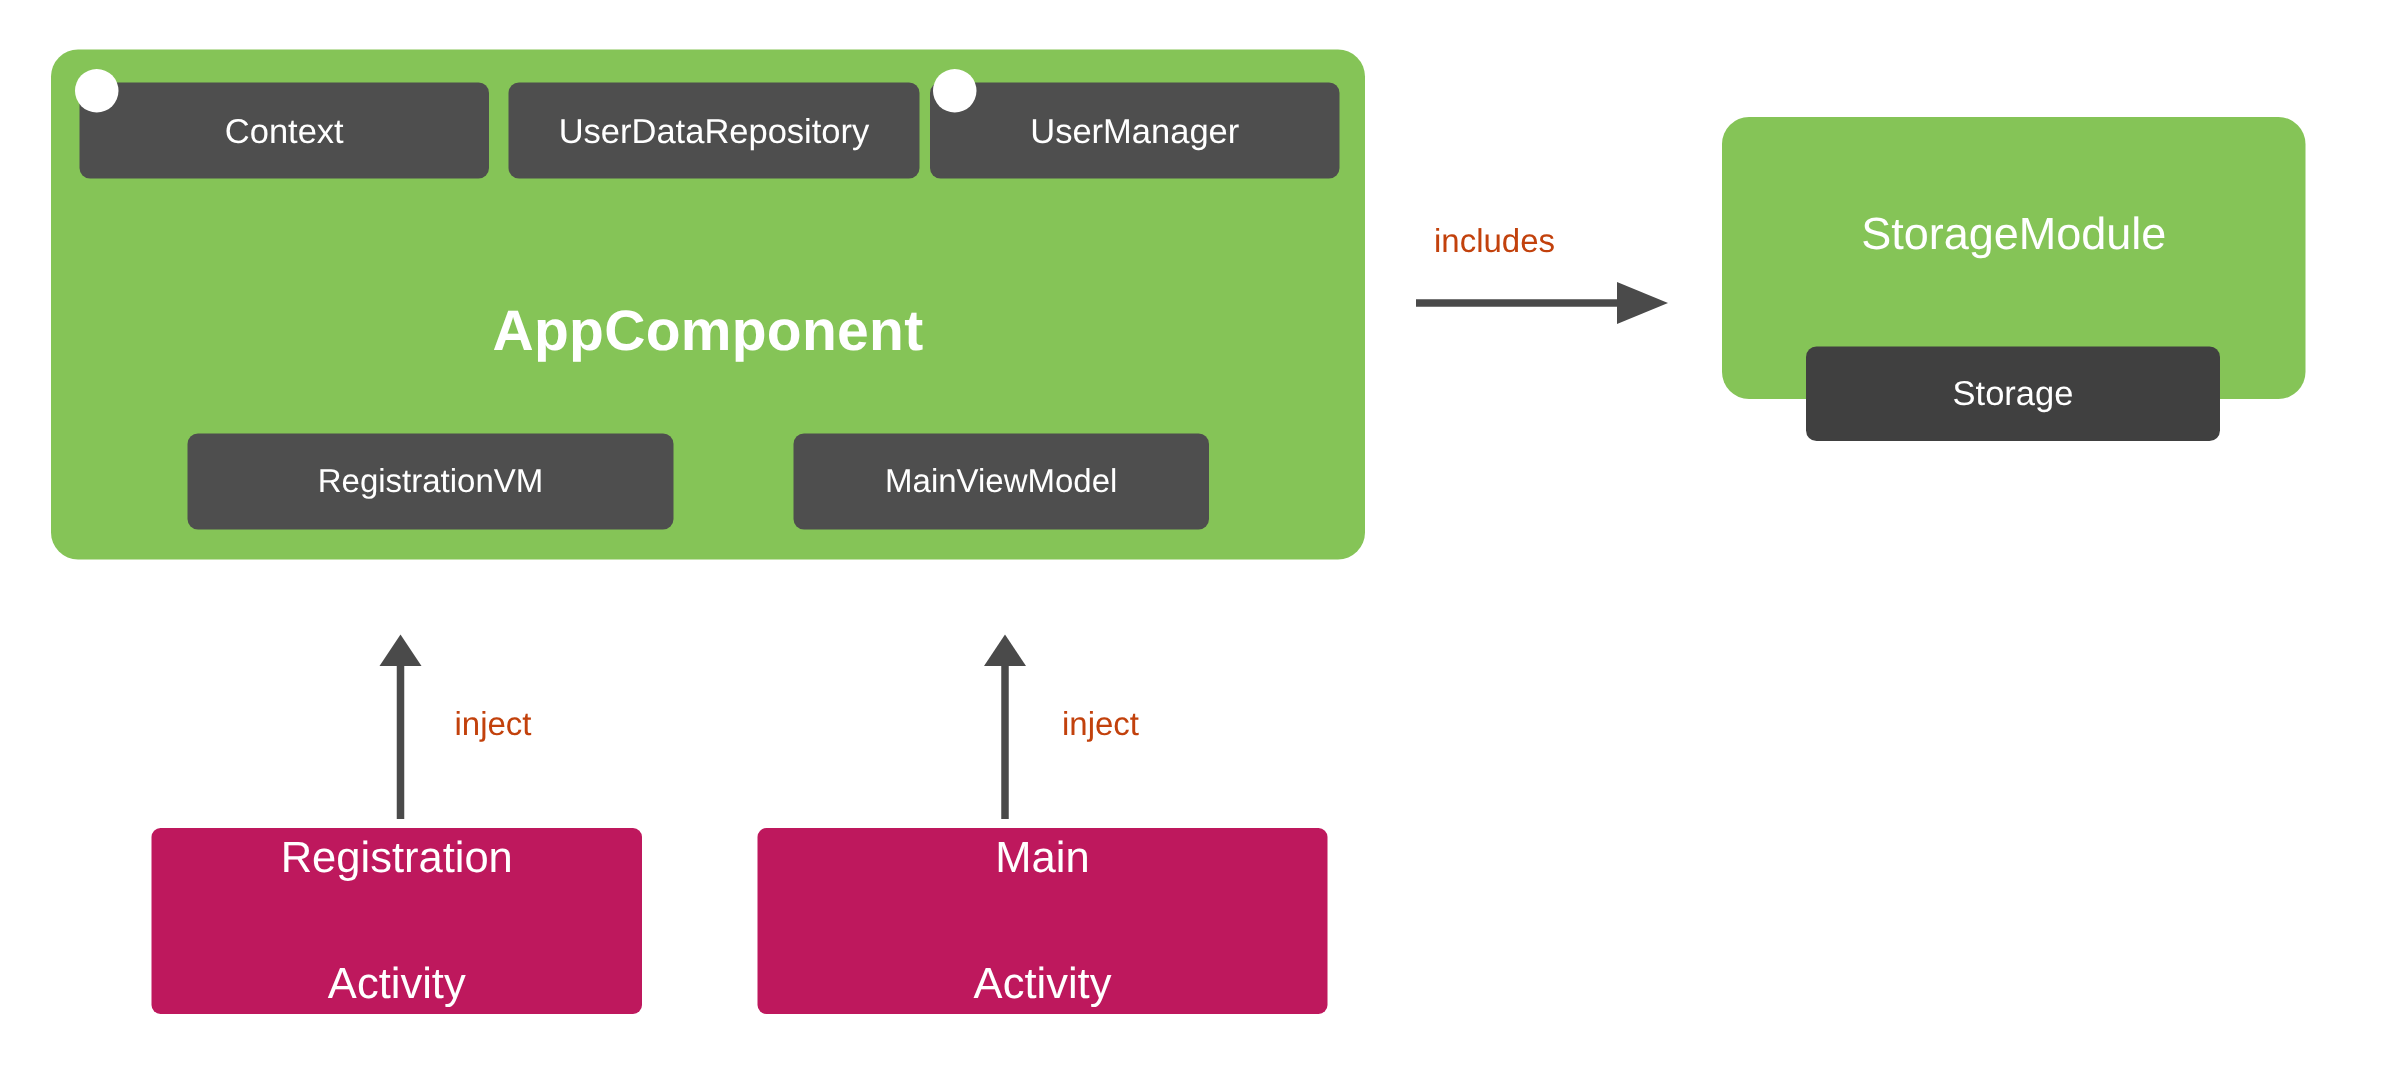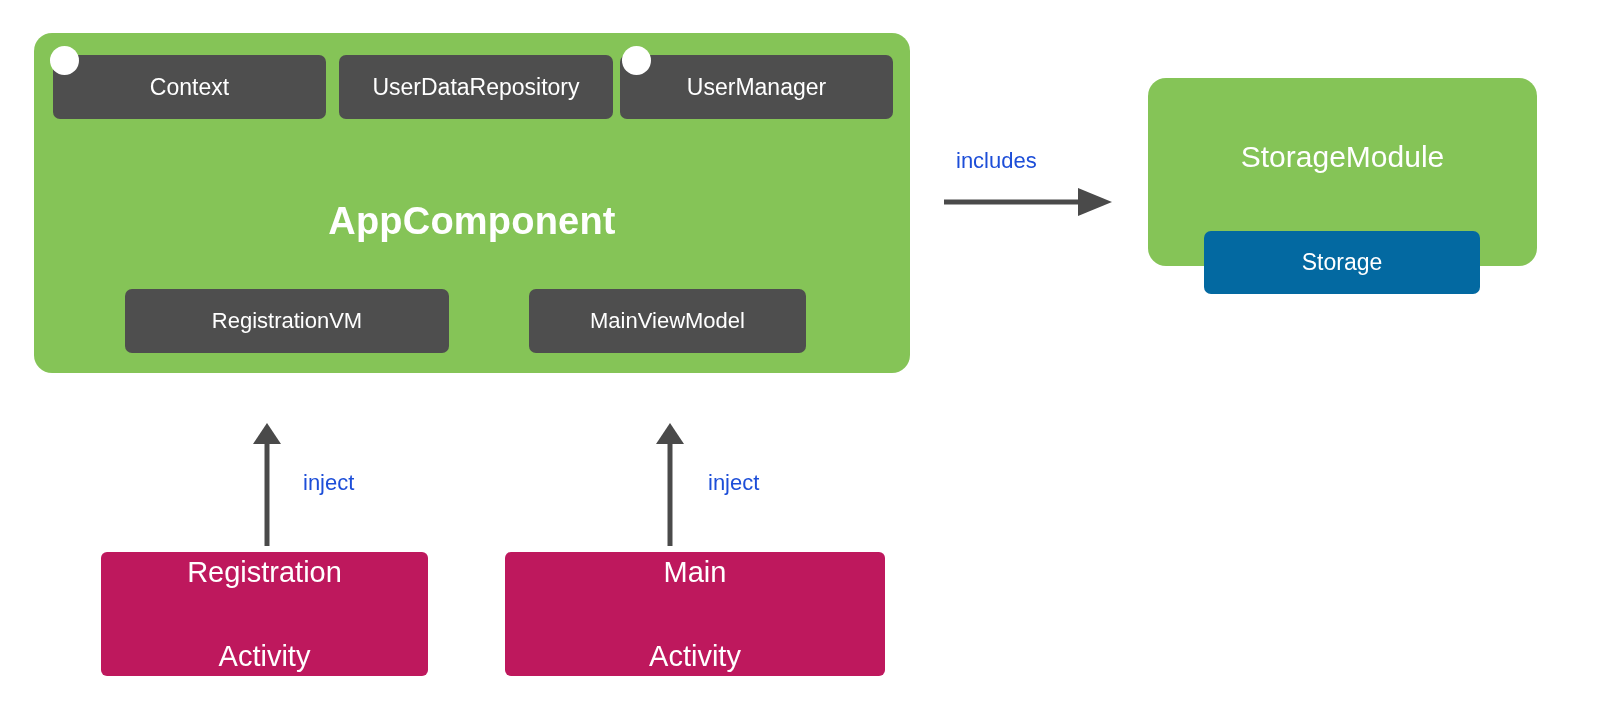--- a/index.html
+++ b/index.html
@@ -115,21 +115,21 @@
     font-size: 30px;
     color: #ffffff;
   }
   #storage-box {
     position: absolute;
     left: 56px;
     top: 153px;
     width: 276px;
     height: 63px;
     border-radius: 7px;
-    background: #0369a1;
+    background: #404040;
     color: #ffffff;
     display: flex;
     align-items: center;
     justify-content: center;
     font-size: 23px;
   }
 
   
   .activity {
     position: absolute;
@@ -144,21 +144,21 @@
     line-height: 40px;
   }
   #activity-registration { left: 101px; top: 552px; width: 327px; height: 124px; }
   #activity-main         { left: 505px; top: 552px; width: 380px; height: 124px; }
   .activity .line { display: block; }
 
   
   .edge-label {
     position: absolute;
     font-size: 22px;
-    color: #1d4ed8;
+    color: #c2410c;
     white-space: nowrap;
   }
   #label-includes   { left: 956px; top: 148px; }
   #label-inject-1   { left: 303px; top: 470px; }
   #label-inject-2   { left: 708px; top: 470px; }
 
   .arrow-svg { position: absolute; }
   #arrow-includes  { left: 940px; top: 180px; }
   #arrow-inject-1  { left: 245px; top: 420px; }
   #arrow-inject-2  { left: 648px; top: 420px; }

